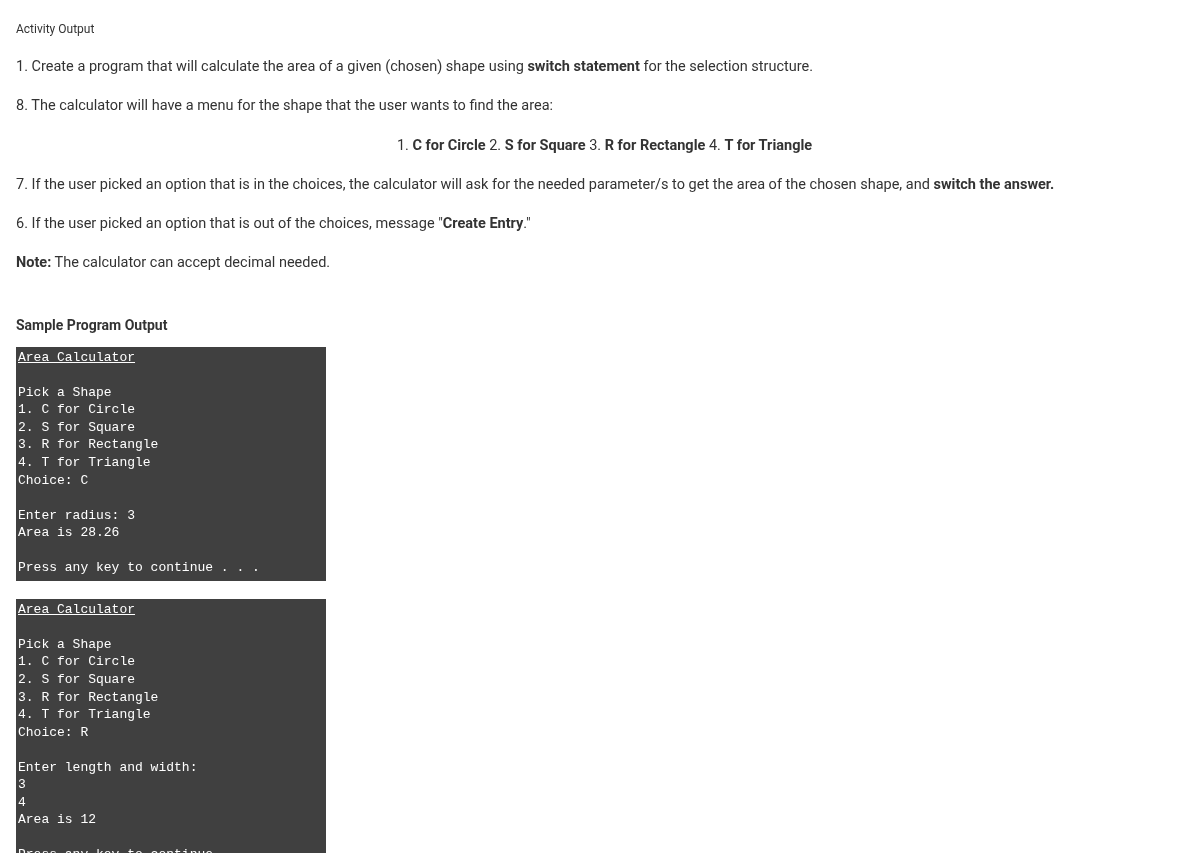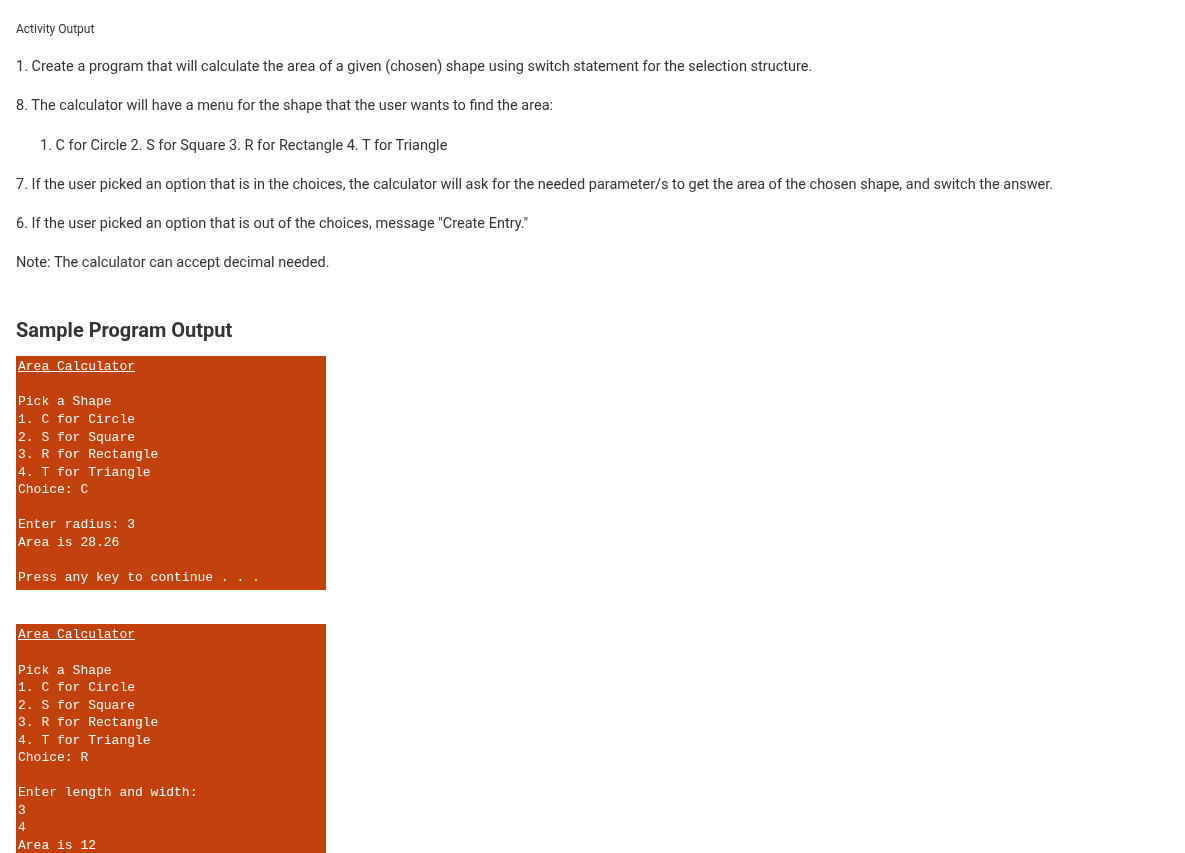--- a/index.html
+++ b/index.html
@@ -21,40 +21,41 @@
       margin-bottom: 16px;
       color: #333;
     }
     .instruction {
       margin-bottom: 16px;
       color: #333;
     }
     .sub-list {
       margin-left: 24px;
       margin-bottom: 16px;
+      text-align: center;
     }
     .bold {
-      font-weight: 400;
+      font-weight: 700;
     }
     .sample-heading {
       font-weight: 700;
       color: #333;
       margin-top: 40px;
       margin-bottom: 10px;
-      font-size: 20px;
+      font-size: 14px;
     }
     .console-block {
-      background: #c2410c;
+      background: #404040;
       color: #fff;
       font-family: Consolas, "Courier New", monospace;
       font-size: 13px;
       line-height: 1.35;
       padding: 2px 2px 4px 2px;
       width: 310px;
-      margin-bottom: 34px;
+      margin-bottom: 18px;
       white-space: pre;
     }
     .console-block .underline {
       text-decoration: underline;
     }
   </style>
 </head>
 <body>
 
 <div class="heading">Activity Output</div>

